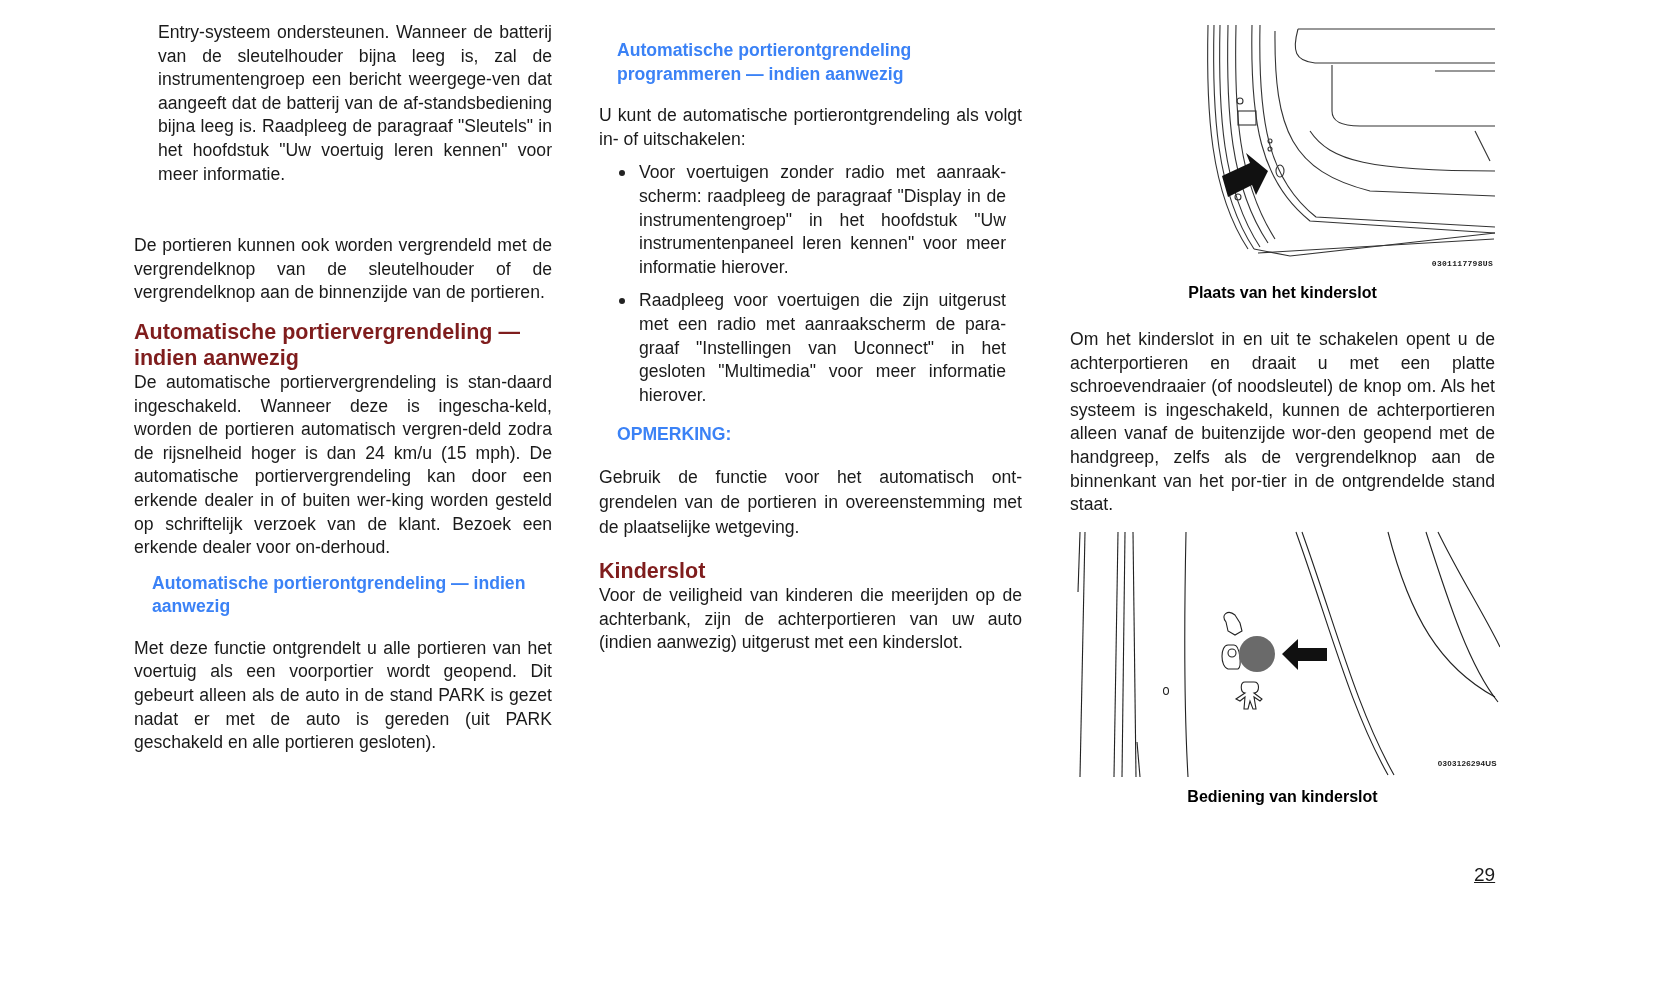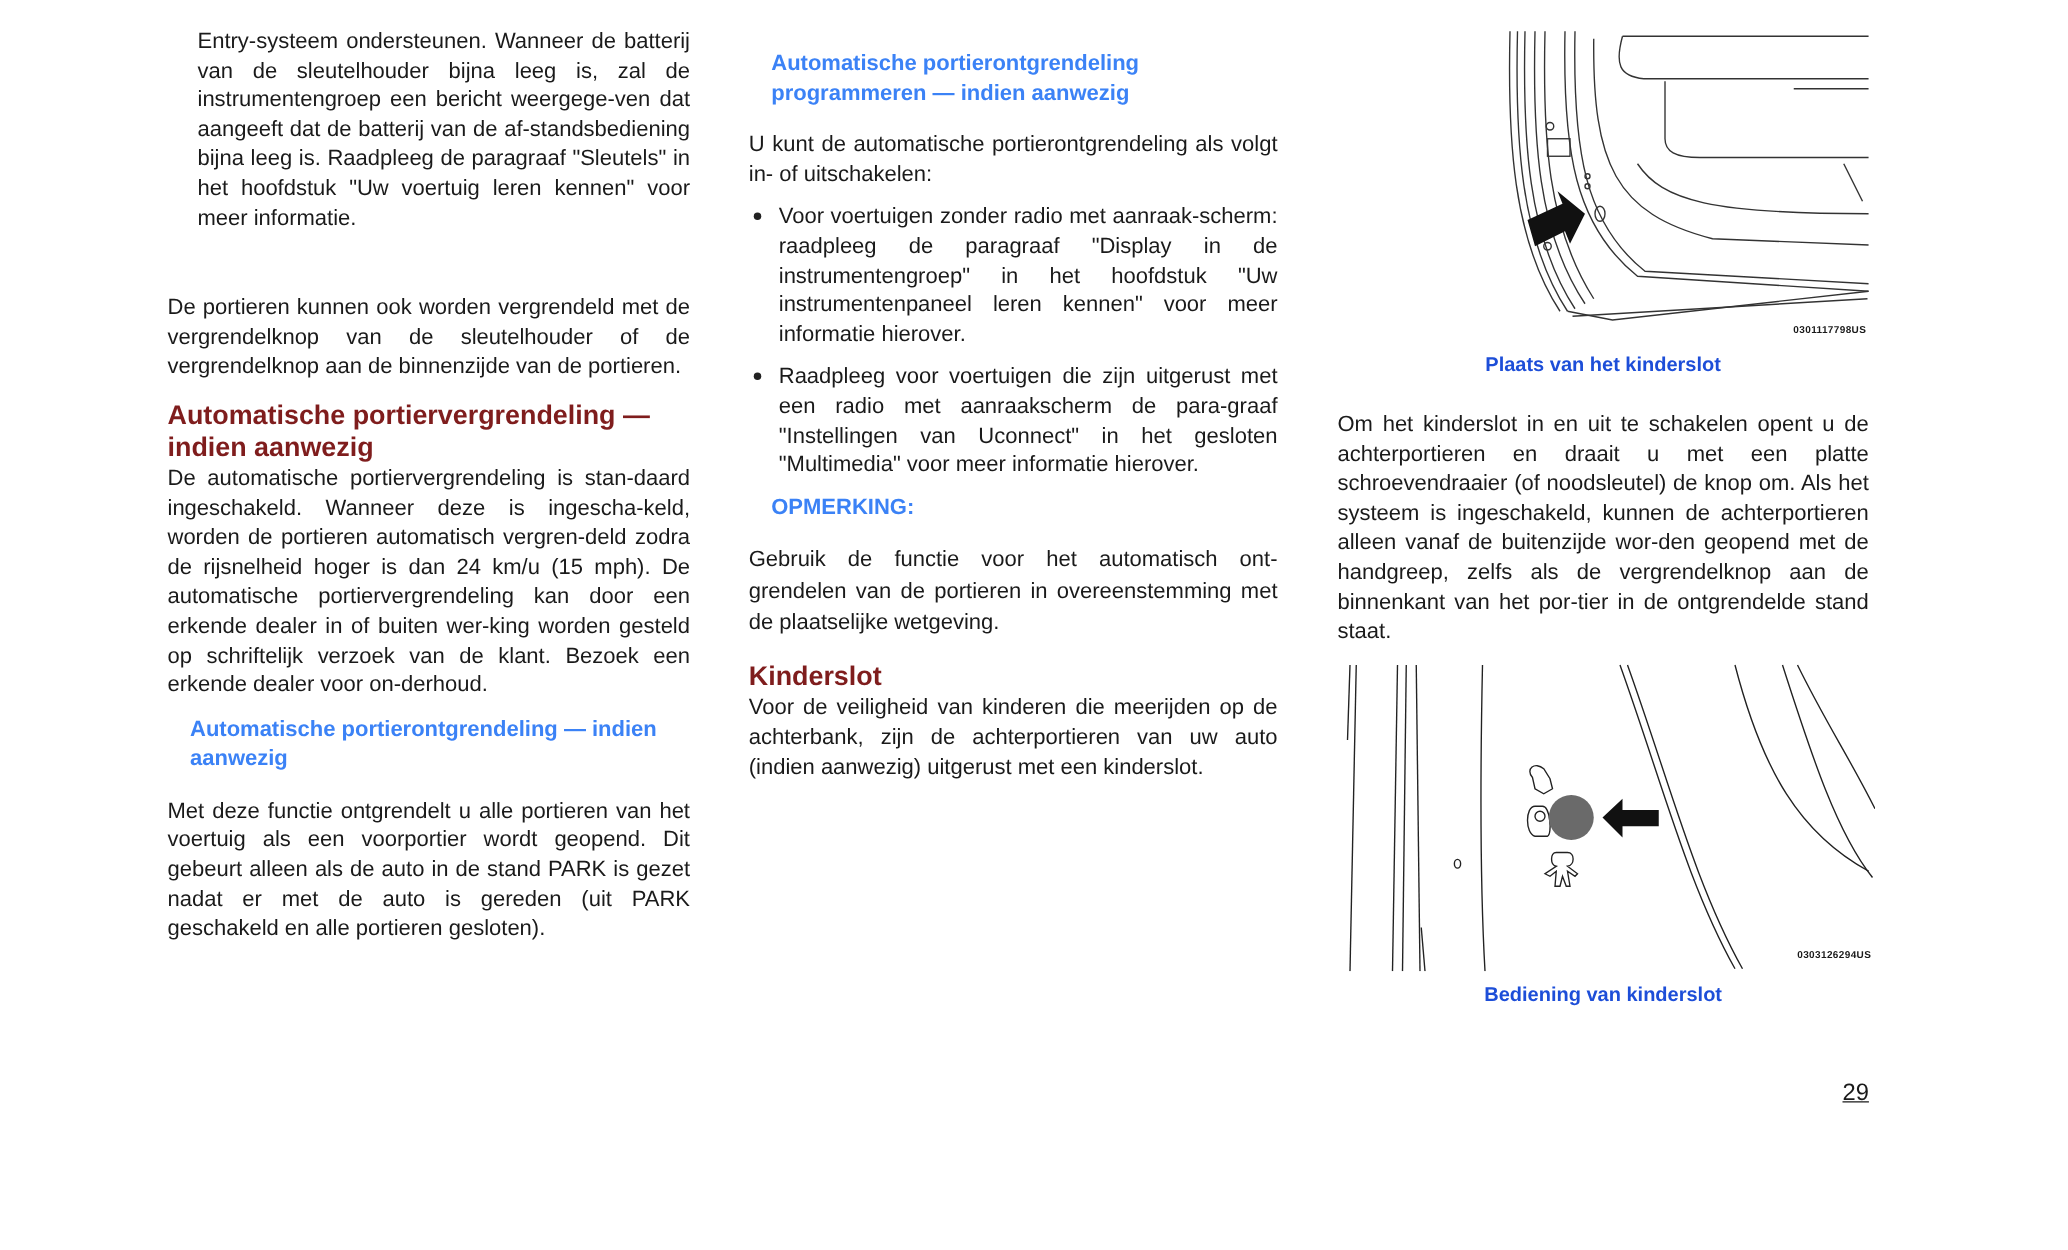--- a/index.html
+++ b/index.html
@@ -15,27 +15,27 @@
     margin: 0; font-size: 17.6px; line-height: 23.6px; text-align: justify;
     hyphens: manual;
   }
   p.indent { padding-left: 24px; }
   h2.sect {
     margin: 0; font-size: 21.5px; line-height: 26px; font-weight: bold; color: #7f1d1d;
   }
   h3.sub {
     margin: 18px; font-size: 17.6px; line-height: 23.6px; font-weight: bold; color: #3b82f6;
   }
-  ul.bullets { list-style: none; margin: 0; padding: 0; }
+  ul.bullets { list-style: none; margin: 16px; padding: 0; }
   ul.bullets li { position: relative; padding-left: 24px; }
   ul.bullets li .dot {
     position: absolute; left: 4px; top: 9px; width: 6px; height: 6px; border-radius: 50%; background: #222;
   }
   .caption {
-    font-size: 16px; font-weight: bold; text-align: center; color: #1d4ed8;
+    font-size: 16px; font-weight: bold; text-align: center; color: #000000;
   }
   .figcode { font-size: 8px; font-weight: bold; letter-spacing: 0.3px; position: absolute; }
   .page-num { position: absolute; left: 1474px; top: 864px; font-size: 19px; text-decoration: underline; }
   svg { display: block; }
 </style>
 </head>
 <body>
 
 <div class="col col1">
   <p class="body indent" style="padding-left:24px;">Entry-systeem ondersteunen. Wanneer de batterij van de sleutelhouder bijna leeg is, zal de instrumentengroep een bericht weergege-ven dat aangeeft dat de batterij van de af-standsbediening bijna leeg is. Raadpleeg de paragraaf "Sleutels" in het hoofdstuk "Uw voertuig leren kennen" voor meer informatie.</p>
@@ -88,21 +88,21 @@
         <path d="M365 50 L425 50"></path>
         <rect x="168" y="90" width="18" height="14"></rect>
         <ellipse cx="210" cy="150" rx="4" ry="6"></ellipse>
         <circle cx="170" cy="80" r="3"></circle>
         <circle cx="200" cy="120" r="2"></circle>
         <circle cx="200" cy="128" r="2"></circle>
         <circle cx="168" cy="176" r="3"></circle>
       </g>
       <path d="M152 155 L180 142 L176 132 L198 150 L186 174 L182 164 L158 176 Z" fill="#111"></path>
     </svg>
-    <span class="figcode" style="right:2px; top:238px;">0301117798US</span>
+    <span class="figcode" style="right:2px; top:238px;font-family:Liberation Mono, monospace;">0301117798US</span>
   </div>
   <div class="caption" style="margin-top:8px;">Plaats van het kinderslot</div>
 
   <p class="body" style="margin-top:26px;">Om het kinderslot in en uit te schakelen opent u de achterportieren en draait u met een platte schroevendraaier (of noodsleutel) de knop om. Als het systeem is ingeschakeld, kunnen de achterportieren alleen vanaf de buitenzijde wor-den geopend met de handgreep, zelfs als de vergrendelknop aan de binnenkant van het por-tier in de ontgrendelde stand staat.</p>
 
   <div style="position:relative; height:255px; margin-top:10px;">
     <svg width="430" height="250" viewBox="0 0 430 250" style="position:absolute; left:0; top:0;">
       <g fill="none" stroke="#222" stroke-width="1.1">
         <path d="M10 5 L8 65"></path>
         <path d="M15 5 L10 250"></path>

